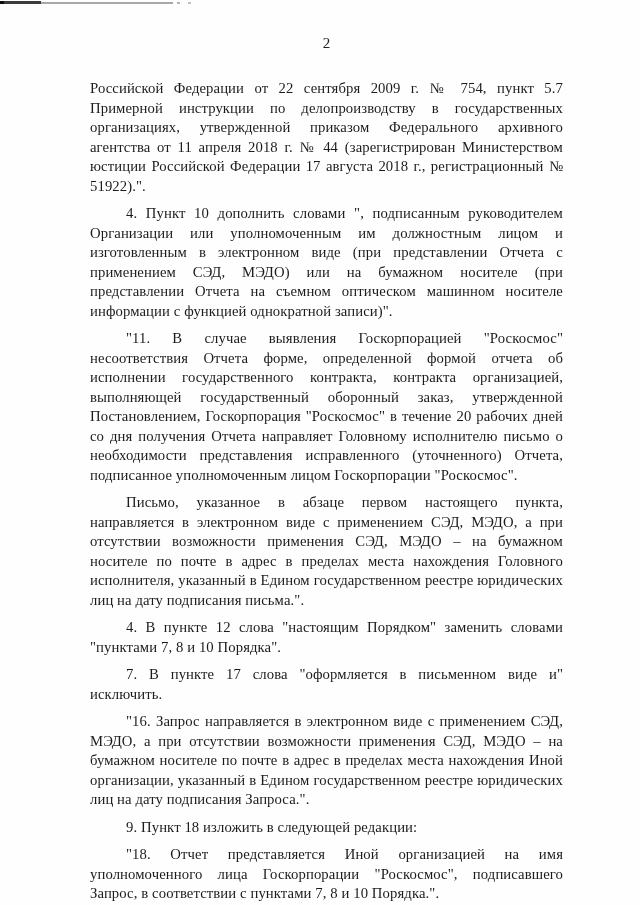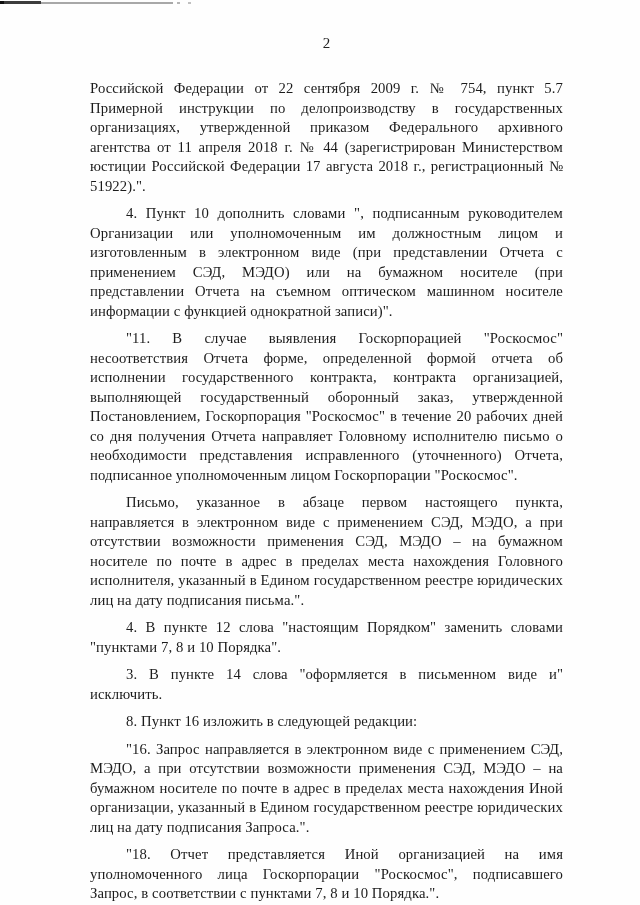--- a/index.html
+++ b/index.html
@@ -100,21 +100,21 @@
   </div>
 
   <div class="page-number">2</div>
 
   <div class="body-text">
       <p class="para no-indent">Российской Федерации от 22 сентября 2009 г. № 754, пункт 5.7 Примерной инструкции по делопроизводству в государственных организациях, утвержденной приказом Федерального архивного агентства от 11 апреля 2018 г. № 44 (зарегистрирован Министерством юстиции Российской Федерации 17 августа 2018 г., регистрационный № 51922).".</p>
       <p class="para">4. Пункт 10 дополнить словами ", подписанным руководителем Организации или уполномоченным им должностным лицом и изготовленным в электронном виде (при представлении Отчета с применением СЭД, МЭДО) или на бумажном носителе (при представлении Отчета на съемном оптическом машинном носителе информации с функцией однократной записи)".</p>
       <p class="para">"11. В случае выявления Госкорпорацией "Роскосмос" несоответствия Отчета форме, определенной формой отчета об исполнении государственного контракта, контракта организацией, выполняющей государственный оборонный заказ, утвержденной Постановлением, Госкорпорация "Роскосмос" в течение 20 рабочих дней со дня получения Отчета направляет Головному исполнителю письмо о необходимости представления исправленного (уточненного) Отчета, подписанное уполномоченным лицом Госкорпорации "Роскосмос".</p>
       <p class="para">Письмо, указанное в абзаце первом настоящего пункта, направляется в электронном виде с применением СЭД, МЭДО, а при отсутствии возможности применения СЭД, МЭДО – на бумажном носителе по почте в адрес в пределах места нахождения Головного исполнителя, указанный в Едином государственном реестре юридических лиц на дату подписания письма.".</p>
       <p class="para">4. В пункте 12 слова "настоящим Порядком" заменить словами "пунктами 7, 8 и 10 Порядка".</p>
-      <p class="para">3. В пункте 14 слова "оформляется в письменном виде и" исключить.</p>
-      <p class="para">8. Пункт 16 изложить в следующей редакции:</p>
+      <p class="para">7. В пункте 17 слова "оформляется в письменном виде и" исключить.</p>
       <p class="para">"16. Запрос направляется в электронном виде с применением СЭД, МЭДО, а при отсутствии возможности применения СЭД, МЭДО – на бумажном носителе по почте в адрес в пределах места нахождения Иной организации, указанный в Едином государственном реестре юридических лиц на дату подписания Запроса.".</p>
+      <p class="para">9. Пункт 18 изложить в следующей редакции:</p>
       <p class="para">"18. Отчет представляется Иной организацией на имя уполномоченного лица Госкорпорации "Роскосмос", подписавшего Запрос, в соответствии с пунктами 7, 8 и 10 Порядка.".</p>
     </div>
 
   <div class="speckle"></div>
 
 </div>
 
 </body></html>

